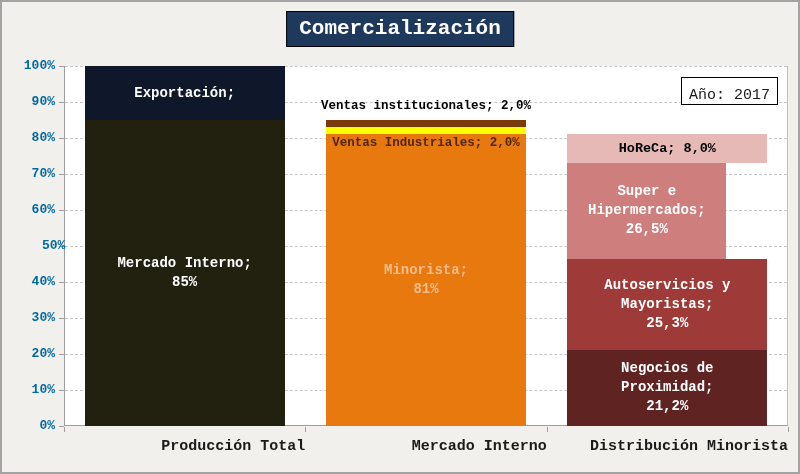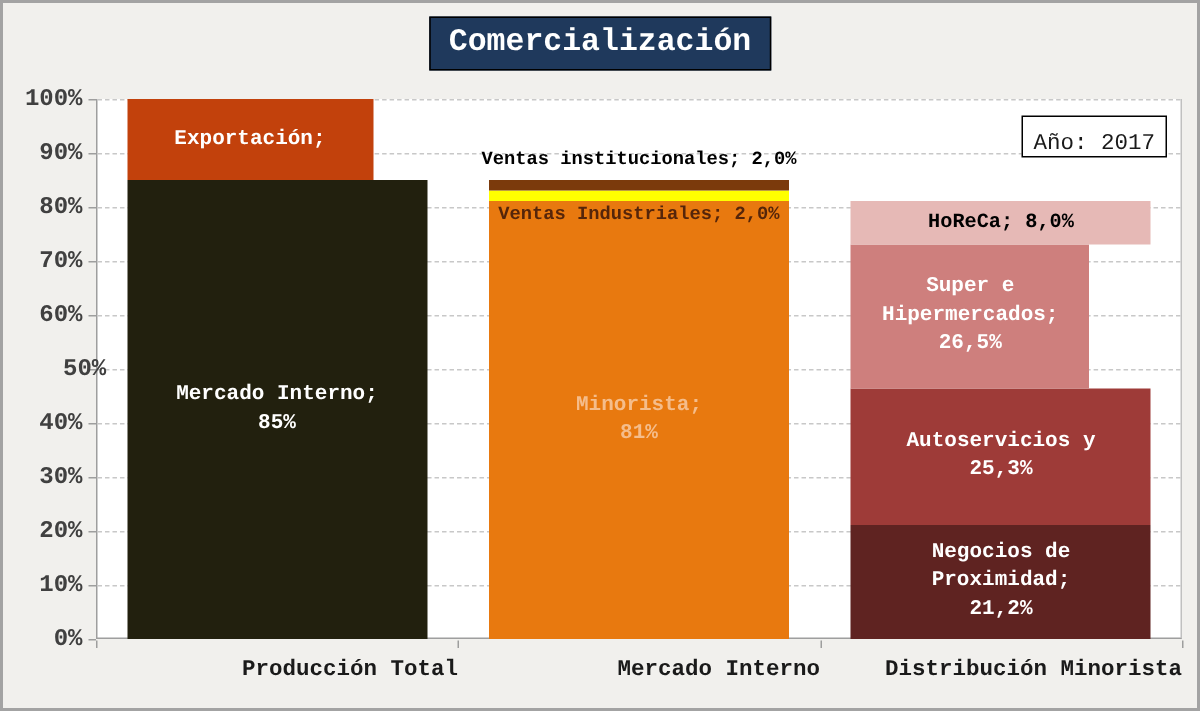--- a/index.html
+++ b/index.html
@@ -45,22 +45,22 @@
   }
   .x-tick {
     position: absolute;
     width: 1px; height: 5px;
     background: #9E9E9E;
   }
   .y-label {
     position: absolute;
     left: 0; width: 53px;
     text-align: right;
-    font-size: 16px; font-weight: bold;
-    color: #404040;
+    font-size: 13px; font-weight: bold;
+    color: #0369a1;
     line-height: 16px;
   }
   .x-label {
     position: absolute;
     top: 436px;
     text-align: right;
     font-size: 15px; font-weight: bold;
     color: #1a1a1a;
   }
   .segment {
@@ -142,21 +142,21 @@
       <div class="x-label" style="left: 303.333px; width: 241.333px;">Mercado Interno</div>
       <div class="x-label" style="left: 544.667px; width: 241.333px;">Distribución Minorista</div>
     </div>
 
 <div class="segment" style="left: 82.6667px; width: 200px; top: 118px; height: 306px; background: rgb(34, 32, 14);">
       <div class="seg-label" style="color: rgb(255, 255, 255);">
         <div>Mercado Interno;</div>
         <div>85%</div>
       </div>
     </div>
-    <div class="segment" style="left: 82.6667px; width: 164px; top: 64px; height: 54px; background: #c2410c;">
+    <div class="segment" style="left: 82.6667px; width: 200px; top: 64px; height: 54px; background: #0f172a;">
       <div class="seg-label" style="color: rgb(255, 255, 255);">
         <div>Exportación;</div>
       </div>
     </div>
     <div class="segment" style="left: 324px; width: 200px; top: 132.4px; height: 291.6px; background: rgb(232, 121, 15);">
       <div class="seg-label" style="color: rgb(245, 189, 139);">
         <div>Minorista;</div>
         <div>81%</div>
       </div>
     </div>
@@ -167,20 +167,21 @@
     <div class="segment" style="left: 565.333px; width: 200px; top: 347.68px; height: 76.32px; background: rgb(95, 35, 33);">
       <div class="seg-label" style="color: rgb(255, 255, 255);">
         <div>Negocios de</div>
         <div>Proximidad;</div>
         <div>21,2%</div>
       </div>
     </div>
     <div class="segment" style="left: 565.333px; width: 200px; top: 256.6px; height: 91.08px; background: rgb(158, 59, 56);">
       <div class="seg-label" style="color: rgb(255, 255, 255);">
         <div>Autoservicios y</div>
+        <div>Mayoristas;</div>
         <div>25,3%</div>
       </div>
     </div>
     <div class="segment" style="left: 565.333px; width: 159px; top: 161.2px; height: 95.4px; background: rgb(206, 127, 125);">
       <div class="seg-label" style="color: rgb(255, 255, 255);">
         <div>Super e</div>
         <div>Hipermercados;</div>
         <div>26,5%</div>
       </div>
     </div>

